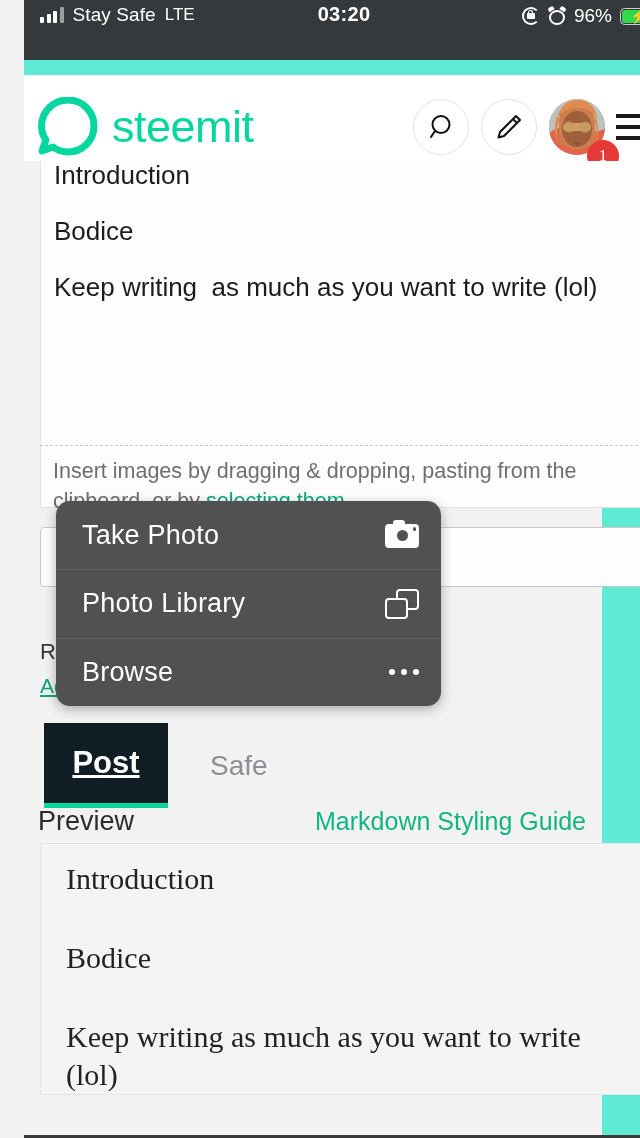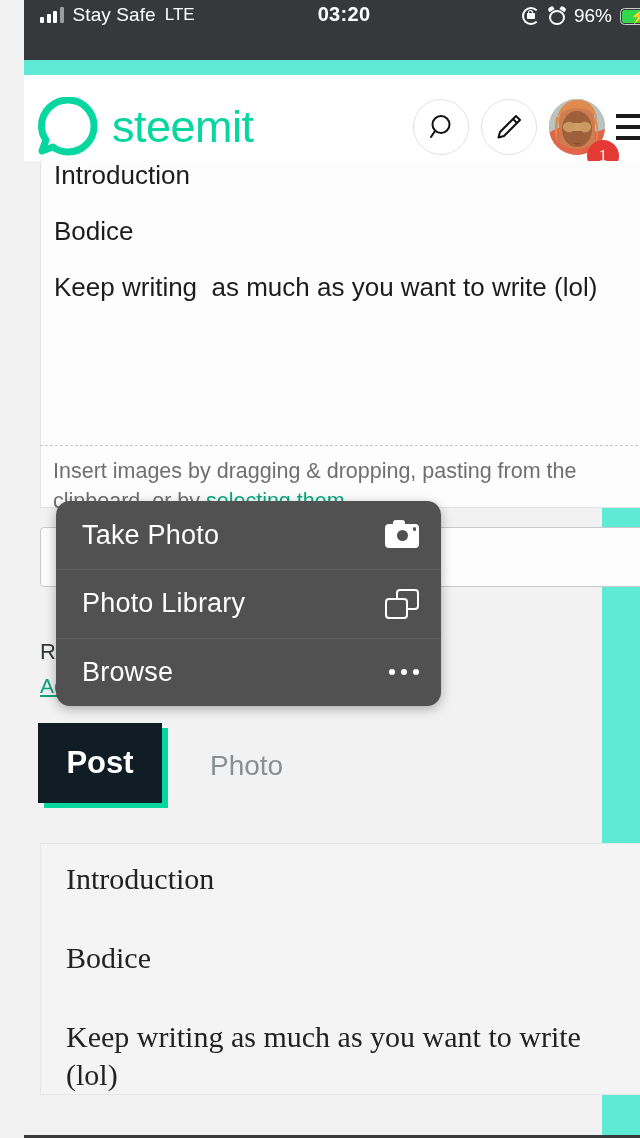--- a/index.html
+++ b/index.html
@@ -186,23 +186,23 @@
   }
   .ic-ellipsis { display: flex; align-items: center; justify-content: flex-end; gap: 6px; }
   .ic-ellipsis span { width: 6px; height: 6px; background: #fff; border-radius: 50%; }
 
   
   .post-shadow {
     position: absolute; left: 20px; top: 567px; width: 124px; height: 80px;
     background: #06d6a0;
   }
   .post-btn {
-    position: absolute; left: 14px; top: 562px; width: 124px; height: 80px;
+    position: absolute; left: 20px; top: 562px; width: 124px; height: 80px;
     background: #111d24; color: #ffffff; border: none;
-    font-size: 31px; font-weight: bold; font-family: "Liberation Sans", sans-serif;
+    font-size: 31px; font-weight: bold; font-family: "Liberation Sans", sans-serif; text-decoration: underline;
   }
   .clear-btn {
     position: absolute; left: 186px; top: 589px; font-size: 28px; color: #8a8f93;
     background: none; border: none; font-family: "Liberation Sans", sans-serif;
   }
   .preview-label { position: absolute; left: 14px; top: 645px; font-size: 27px; color: #2b2b2b; }
   .md-guide { position: absolute; right: 16px; top: 646px; font-size: 25px; color: #10b583; text-decoration: none; }
 
   .preview-box {
     position: absolute; left: 16px; top: 682px; width: 608px; height: 252px;
@@ -344,22 +344,24 @@
         <span class="as-icon ic-ellipsis">
           <span></span>
             <span></span>
             <span></span>
         </span>
       </div>
     </div>
 
     <div class="post-shadow"></div>
     <button class="post-btn">Post</button>
-    <button class="clear-btn">Photo</button>
-
+    <button class="clear-btn">Safe</button>
+
+    <div class="preview-label">Preview</div>
+    <a href="#" class="md-guide">Markdown Styling Guide</a>
 
     <div class="preview-box">
       <div class="preview-content">
         <p>Introduction</p>
         <p>Bodice</p>
         <p>Keep writing as much as you want to write (lol)</p>
       </div>
     </div>
 
     <div class="bottom-bar"></div>

